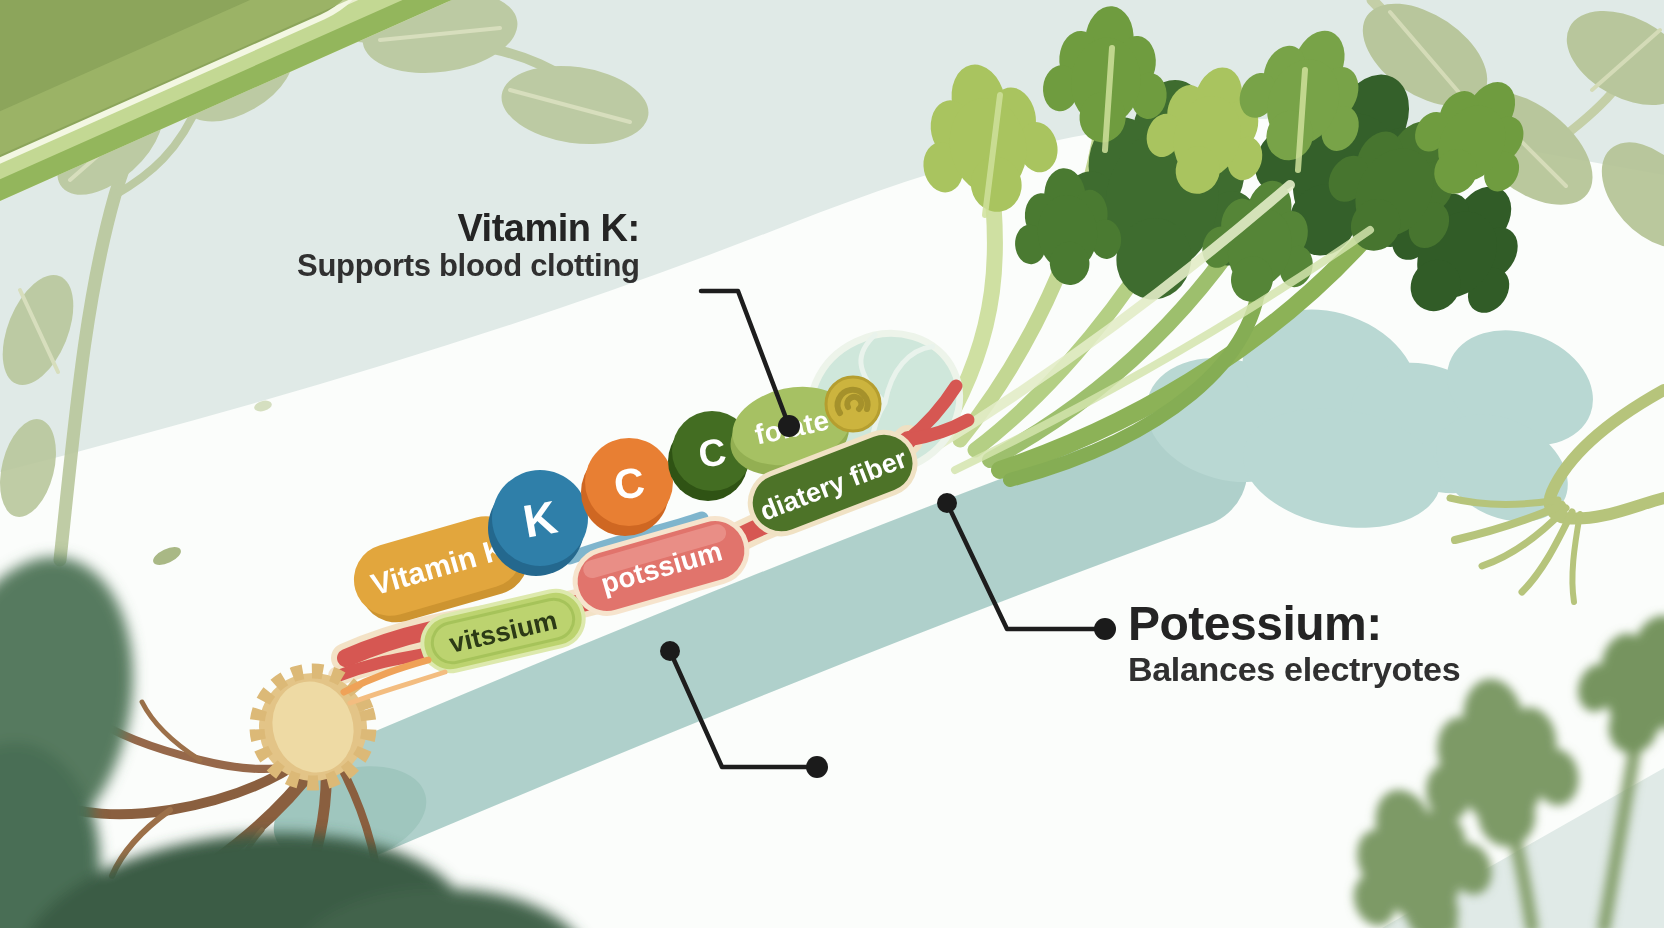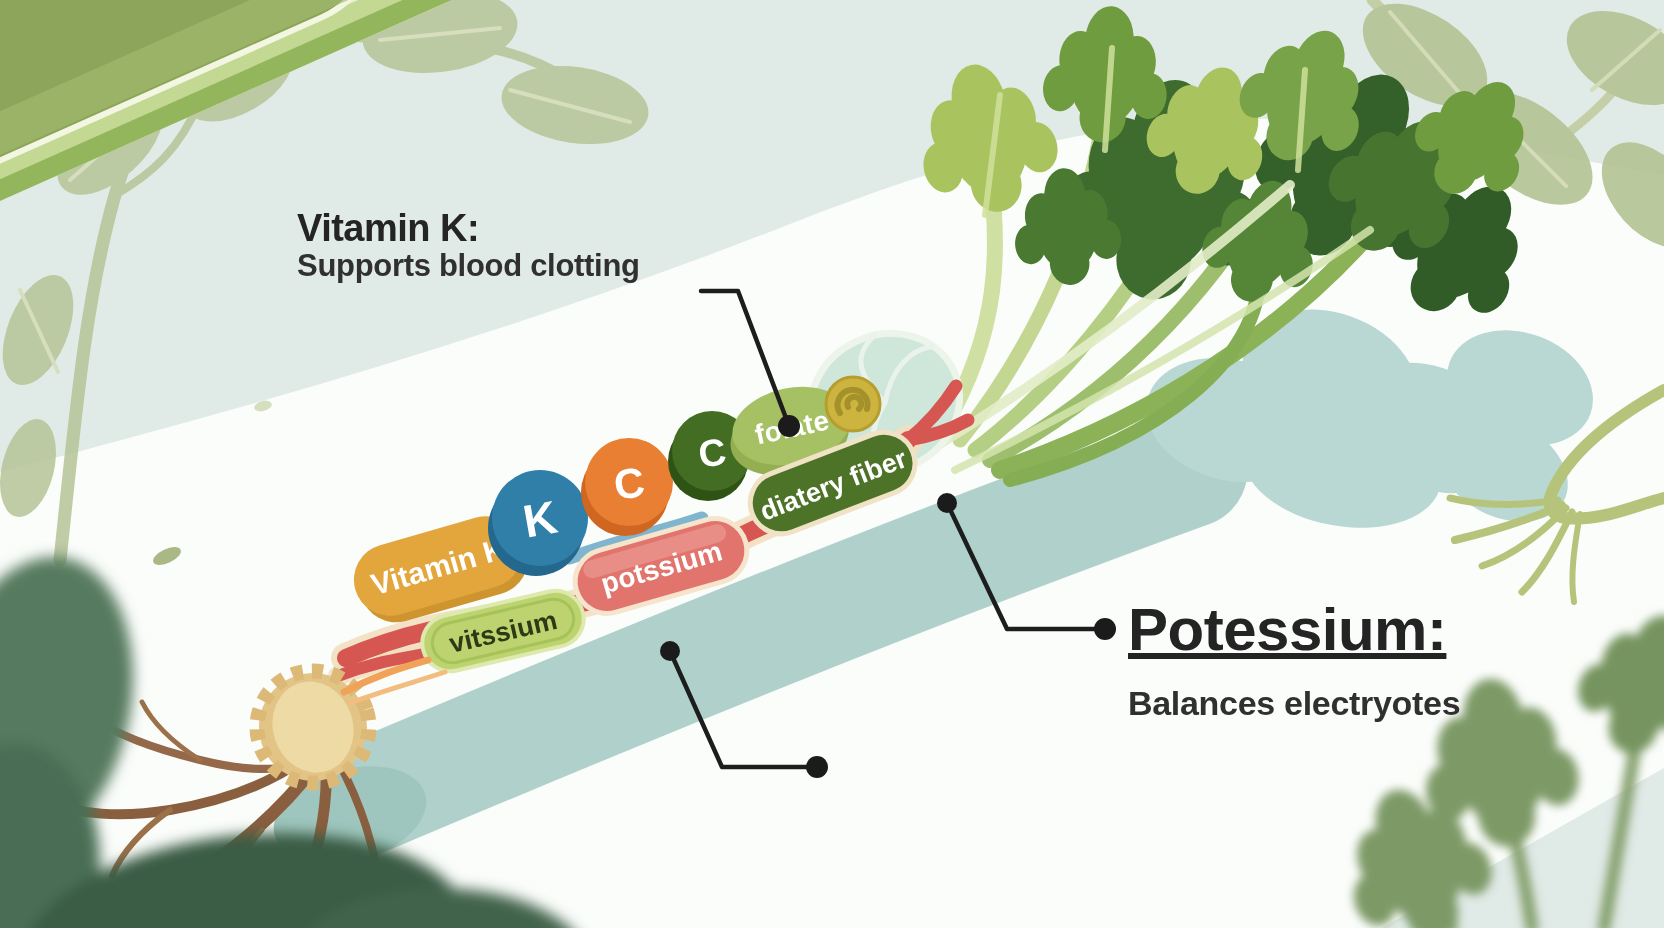--- a/index.html
+++ b/index.html
@@ -5,24 +5,24 @@
   html,body{margin:0;padding:0;}
   body{
     width:1664px;height:928px;position:relative;overflow:hidden;
     background:#e0eae7;
     font-family:"Liberation Sans",sans-serif;
   }
   #art{position:absolute;left:0;top:0;z-index:1;}
   .callout{position:absolute;z-index:3;color:#242424;}
   .c-title{font-weight:700;letter-spacing:-0.5px;line-height:1.08;}
   .c-sub{font-weight:700;letter-spacing:-0.3px;color:#303030;line-height:1.12;}
-  .vit .c-title{font-size:38px;}
+  .vit .c-title{font-size:38px;text-align:right;}
   .vit .c-sub{font-size:31px;}
-  .big .c-title{font-size:60px;text-decoration:underline;}
-  .big .c-sub{font-size:34px;margin-top:21px;}
+  .big .c-title{font-size:48px;}
+  .big .c-sub{font-size:34px;}
   svg text{font-family:"Liberation Sans",sans-serif;font-weight:700;}
 </style>
 </head>
 <body>
 
 <svg id="art" width="1664" height="928" viewBox="0 0 1664 928">
   <defs>
     <g id="leaf">
       <ellipse cx="0" cy="-48" rx="23" ry="32"></ellipse>
       <ellipse cx="-27" cy="-28" rx="19" ry="26"></ellipse>

